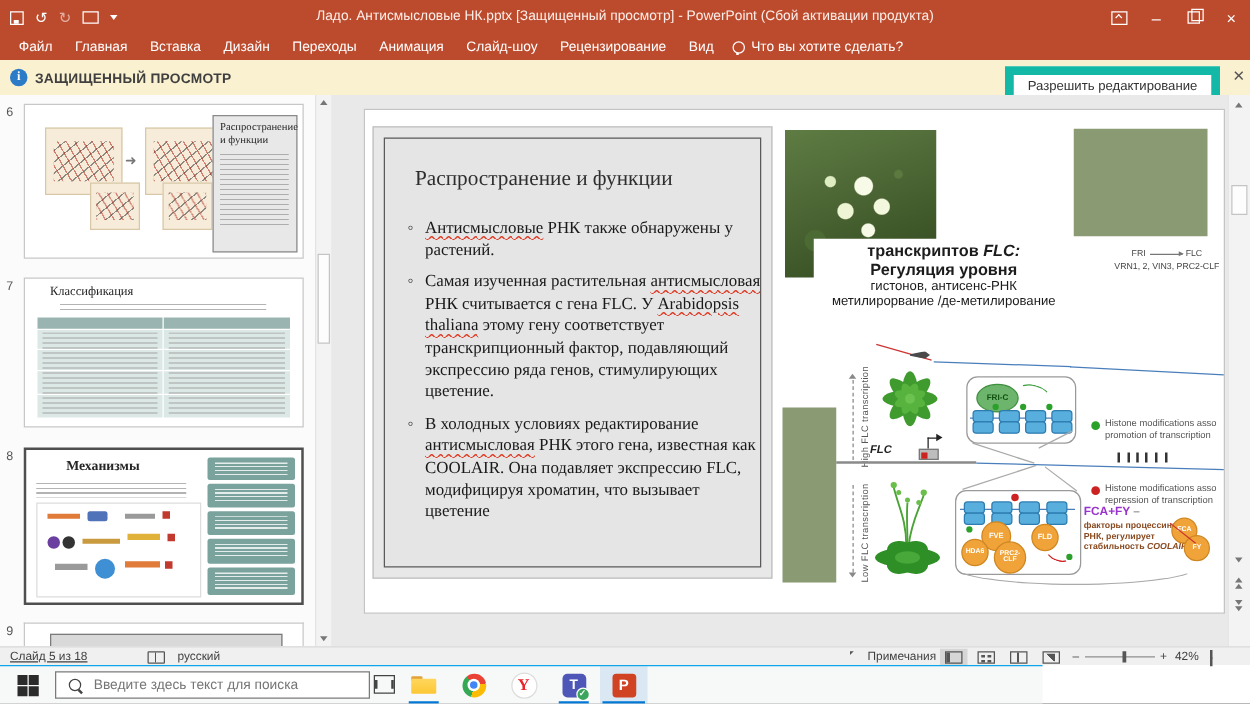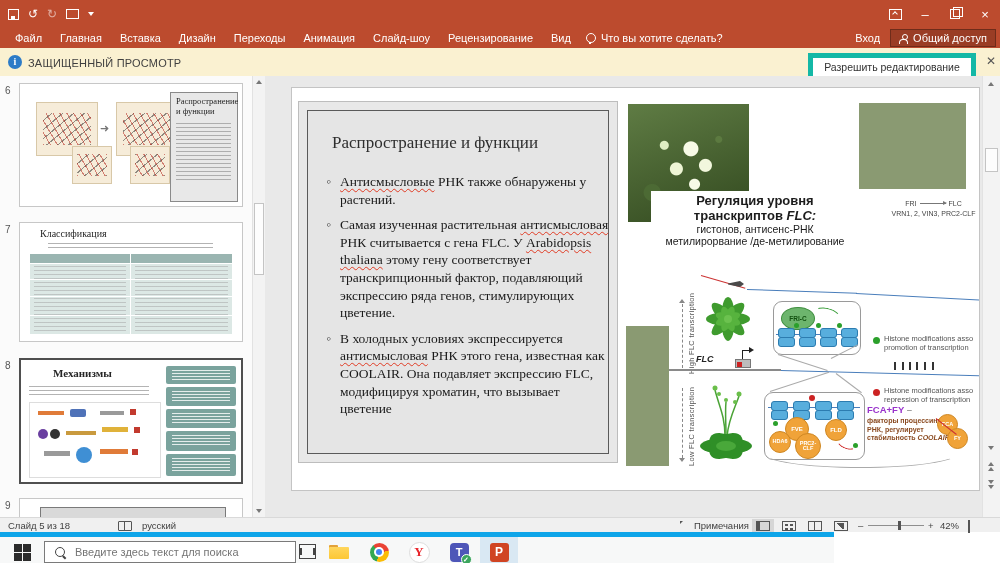--- a/index.html
+++ b/index.html
@@ -32,23 +32,23 @@
   .menuright{position:absolute;right:4px;top:28px;height:20px;display:flex;align-items:center;gap:10px;}
   .signin{color:#fff;font-size:11px;}
   .sharebtn{display:flex;align-items:center;gap:5px;color:#fff;font-size:11px;background:rgba(0,0,0,0.18);border:1px solid rgba(0,0,0,0.28);padding:2px 8px;}
   .person{width:9px;height:9px;position:relative;}
   .person::before{content:"";position:absolute;left:2.5px;top:0;width:4px;height:4px;border:1px solid #fff;border-radius:50%;}
   .person::after{content:"";position:absolute;left:0;top:5px;width:7px;height:4px;border:1px solid #fff;border-bottom:none;border-radius:4px 4px 0 0;}
 
   
   .protbar{position:absolute;left:0;top:48px;width:1000px;height:28px;background:var(--protected-yellow,#faf1d1);border-bottom:1px solid #e3d8ad;}
   .infoicon{position:absolute;left:8px;top:7px;width:14px;height:14px;border-radius:50%;background:#2c7bc7;color:#fff;font-size:10px;font-weight:bold;text-align:center;line-height:14px;font-family:"Liberation Serif",serif;}
-  .protlabel{position:absolute;left:28px;top:9px;font-size:11px;font-weight:normal;color:#3f3f3f;letter-spacing:0.2px;}
+  .protlabel{position:absolute;left:28px;top:9px;font-size:11px;font-weight:bold;color:#3f3f3f;letter-spacing:0.2px;}
   .protmsg{position:absolute;left:245px;top:3px;width:568px;font-size:10.5px;color:#3f3f3f;line-height:11.5px;}
-  .protbtn{position:absolute;right:24px;top:5px;width:158px;height:18px;background:#fff;border:5px solid #14b8a6;font-size:10.5px;color:#333;text-align:center;line-height:18px;}
+  .protbtn{position:absolute;right:24px;top:5px;width:158px;height:18px;background:#fff;border:7px solid #14b8a6;font-size:10.5px;color:#333;text-align:center;line-height:18px;}
   .protclose{position:absolute;right:4px;top:6px;font-size:12px;color:#555;}
 
   
   .workspace{position:absolute;left:0;top:76px;width:1000px;height:441px;background:#e9e9e9;}
   .thumbpanel{position:absolute;left:0;top:0;width:252px;height:441px;background:#fbfbfb;overflow:hidden;}
   .thumbnum{position:absolute;left:5px;font-size:10px;color:#555;}
   .thumbbox{position:absolute;left:19px;width:224px;background:#fff;border:1px solid #c7c7c7;overflow:hidden;box-sizing:border-box;}
   .thumbbox.selected{border:2px solid #4f4f4f;}
   .tserif{font-family:"Liberation Serif",serif;color:#262626;}
   .tlines{background:repeating-linear-gradient(#9a9a9a 0 1px,transparent 1px 4px);opacity:0.75;}
@@ -135,21 +135,21 @@
   .combubble::after{content:"";position:absolute;left:2px;bottom:-3px;border-left:3px solid #555;border-bottom:3px solid transparent;}
   .vicon{width:14px;height:10px;border:1px solid #555;box-sizing:border-box;}
   .vbtn{position:absolute;top:1px;width:22px;height:13px;display:flex;align-items:center;justify-content:center;}
   .vbtn.sel{background:#d6d6d6;}
   .zoomtrack{position:absolute;top:7px;width:56px;height:1px;background:#8f8f8f;}
   .zoomthumb{position:absolute;top:3px;width:3px;height:9px;background:#555;}
   .fiticon{width:10px;height:9px;border:1px solid #555;box-sizing:border-box;background:
     linear-gradient(#555,#555) 50% 50%/4px 1px no-repeat;}
 
   
-  .taskbar{position:absolute;left:0;top:532px;width:834px;height:31px;background:#f7f8f8;border-top:5px solid #0ea5e9;box-sizing:border-box;}
+  .taskbar{position:absolute;left:0;top:532px;width:834px;height:31px;background:#f7f8f8;border-top:1px solid #0ea5e9;box-sizing:border-box;}
   .startbtn{position:absolute;left:0;top:0;width:44px;height:30px;display:flex;align-items:center;justify-content:center;}
   .winlogo{width:17px;height:17px;background:
     linear-gradient(#2b2b2b,#2b2b2b) 0 0/8px 8px no-repeat,
     linear-gradient(#2b2b2b,#2b2b2b) 9px 0/8px 8px no-repeat,
     linear-gradient(#2b2b2b,#2b2b2b) 0 9px/8px 8px no-repeat,
     linear-gradient(#2b2b2b,#2b2b2b) 9px 9px/8px 8px no-repeat;}
   .searchbox{position:absolute;left:44px;top:4px;width:252px;height:22px;background:#fff;border:1px solid #7a7a7a;box-sizing:border-box;display:flex;align-items:center;}
   .mag{width:8px;height:8px;border:1.5px solid #444;border-radius:50%;position:relative;margin:0 8px 0 10px;flex:none;}
   .mag::after{content:"";position:absolute;left:7px;top:7px;width:4px;height:1.5px;background:#444;transform:rotate(45deg);transform-origin:left center;}
   .searchbox input{border:none;outline:none;font-size:11px;color:#1f1f1f;font-family:"Liberation Sans",sans-serif;width:200px;background:transparent;}
@@ -190,20 +190,21 @@
 <div class="screen">
 
   <div class="titlebar">
     <div class="qat">
       <span class="floppy"></span>
       <span class="qicon">↺</span>
       <span class="qicon" style="opacity:.55">↻</span>
       <span class="monitor"></span>
       <span class="qcaret"></span>
     </div>
+    <div class="title">Ладо. Антисмысловые НК.pptx [Защищенный просмотр] - PowerPoint (Сбой активации продукта)</div>
     <div class="wincontrols">
       <div class="wbtn">
           <span class="ribbondisp"></span>
         </div>
       <div class="wbtn">–</div>
       <div class="wbtn">
           <span class="restore"></span>
         </div>
       <div class="wbtn">×</div>
     </div>
@@ -215,27 +216,20 @@
     <span class="mtab">Вставка</span>
     <span class="mtab">Дизайн</span>
     <span class="mtab">Переходы</span>
     <span class="mtab">Анимация</span>
     <span class="mtab">Слайд-шоу</span>
     <span class="mtab">Рецензирование</span>
     <span class="mtab">Вид</span>
     <span class="tellme">
         <span class="bulb"></span>
         <span>Что вы хотите сделать?</span>
-      </span>
-  </div>
-  <div class="menuright">
-    <span class="signin">Вход</span>
-    <span class="sharebtn">
-        <span class="person"></span>
-        <span>Общий доступ</span>
       </span>
   </div>
 
   <div class="protbar">
     <div class="infoicon">i</div>
     <div class="protlabel">ЗАЩИЩЕННЫЙ ПРОСМОТР</div>
     <div class="protbtn">Разрешить редактирование</div>
     <div class="protclose">✕</div>
   </div>
 
@@ -315,32 +309,32 @@
     </div>
 
     <div class="slide">
 
       <div class="tb-outer">
         <div class="tb-inner">
           <div class="slidetitle">Распространение и функции</div>
           <div class="bullets">
             <div class="bullet"><span class="wavy">Антисмысловые</span><span> РНК также обнаружены у растений.</span></div>
             <div class="bullet"><span>Самая изученная растительная </span><span class="wavy">антисмысловая</span><span> РНК считывается с гена FLC. У </span><span class="wavy">Arabidopsis</span><span> </span><span class="wavy">thaliana</span><span> этому гену соответствует транскрипционный фактор, подавляющий экспрессию ряда генов, стимулирующих цветение.</span></div>
-            <div class="bullet"><span>В холодных условиях экспрессируется </span><span class="wavy">антисмысловая</span><span> РНК этого гена, известная как COOLAIR. Она подавляет экспрессию FLC, модифицируя хроматин, что вызывает цветение</span></div>
+            <div class="bullet"><span>В холодных условиях редактирование </span><span class="wavy">антисмысловая</span><span> РНК этого гена, известная как COOLAIR. Она подавляет экспрессию FLC, модифицируя хроматин, что вызывает цветение</span></div>
           </div>
         </div>
       </div>
 
       <div class="photo"></div>
       <div class="greenrect" style="left:567px;top:15px;width:107px;height:86px;"></div>
       <div class="greenrect" style="left:334px;top:238px;width:43px;height:140px;"></div>
 
       <div class="figcap">
+        <div class="b"><span>транскриптов </span><i>FLC:</i></div>
         <div class="b">Регуляция уровня</div>
-        <div class="b"><span>транскриптов </span><i>FLC:</i></div>
         <div class="r">гистонов, антисенс-РНК</div>
         <div class="r">метилирорвание /де-метилирование</div>
       </div>
 
       <div class="friflc">
         <div class="row1">
             <span>FRI</span>
             <span class="arrline"></span>
             <span>FLC</span>
           </div>
@@ -476,21 +470,21 @@
           <div class="sarrow up" style="margin-top:1px;"></div>
       </div>
       <div style="position:absolute;left:5px;top:404px;">
         <div class="sarrow down"></div>
           <div class="sarrow down" style="margin-top:1px;"></div>
       </div>
     </div>
   </div>
 
   <div class="statusbar">
-    <span class="abs" style="left:8px;top:2px;">Слайд 5 из 18</span>
+    <span class="abs" style="left:8px;top:2px;text-decoration:underline;">Слайд 5 из 18</span>
     <span class="book" style="left:118px;top:3px;"></span>
     <span class="abs" style="left:142px;top:2px;">русский</span>
 
     <span class="abs" style="left:678px;top:3px;"><span class="combubble"></span></span>
     <span class="abs" style="left:694px;top:2px;">Примечания</span>
 
     <span class="vbtn sel" style="left:752px;">
         <span class="vicon" style="background:linear-gradient(90deg,#555 0 3px,transparent 3px);"></span>
       </span>
     <span class="vbtn" style="left:778px;">

